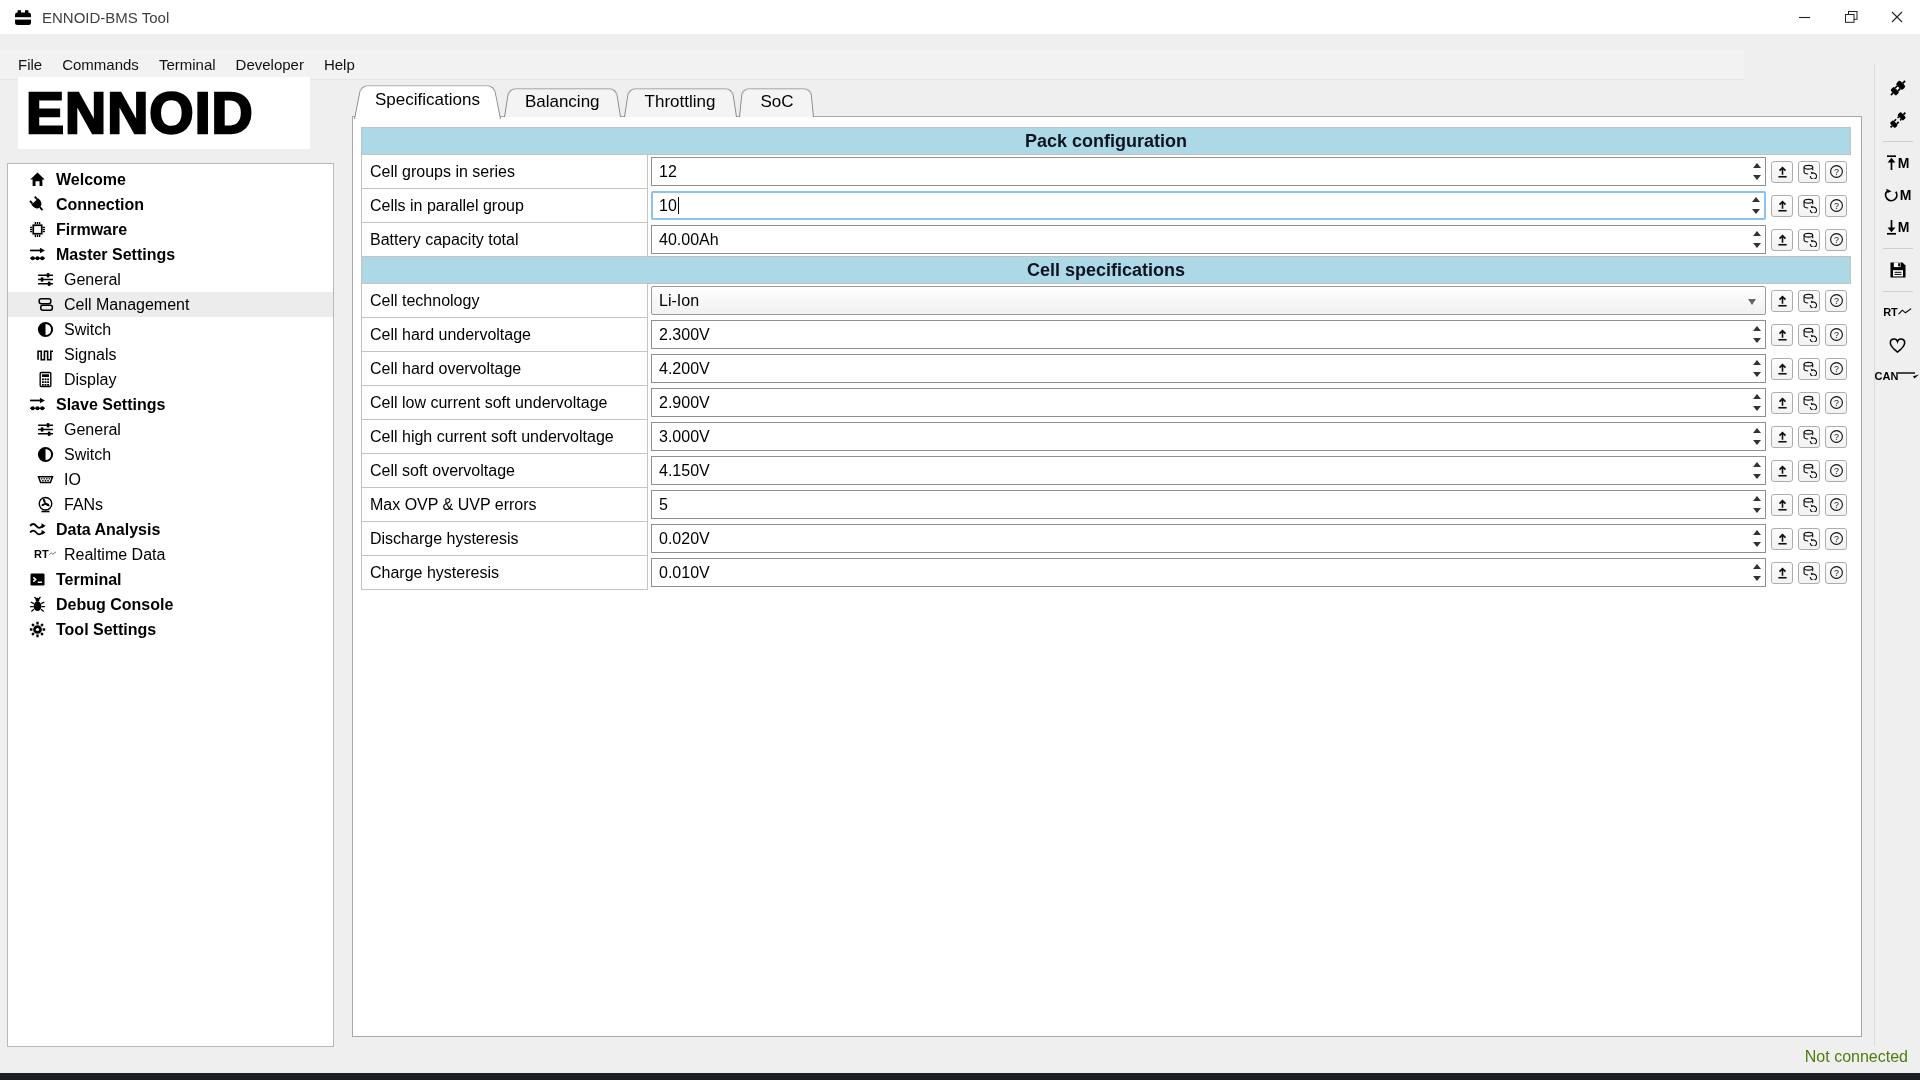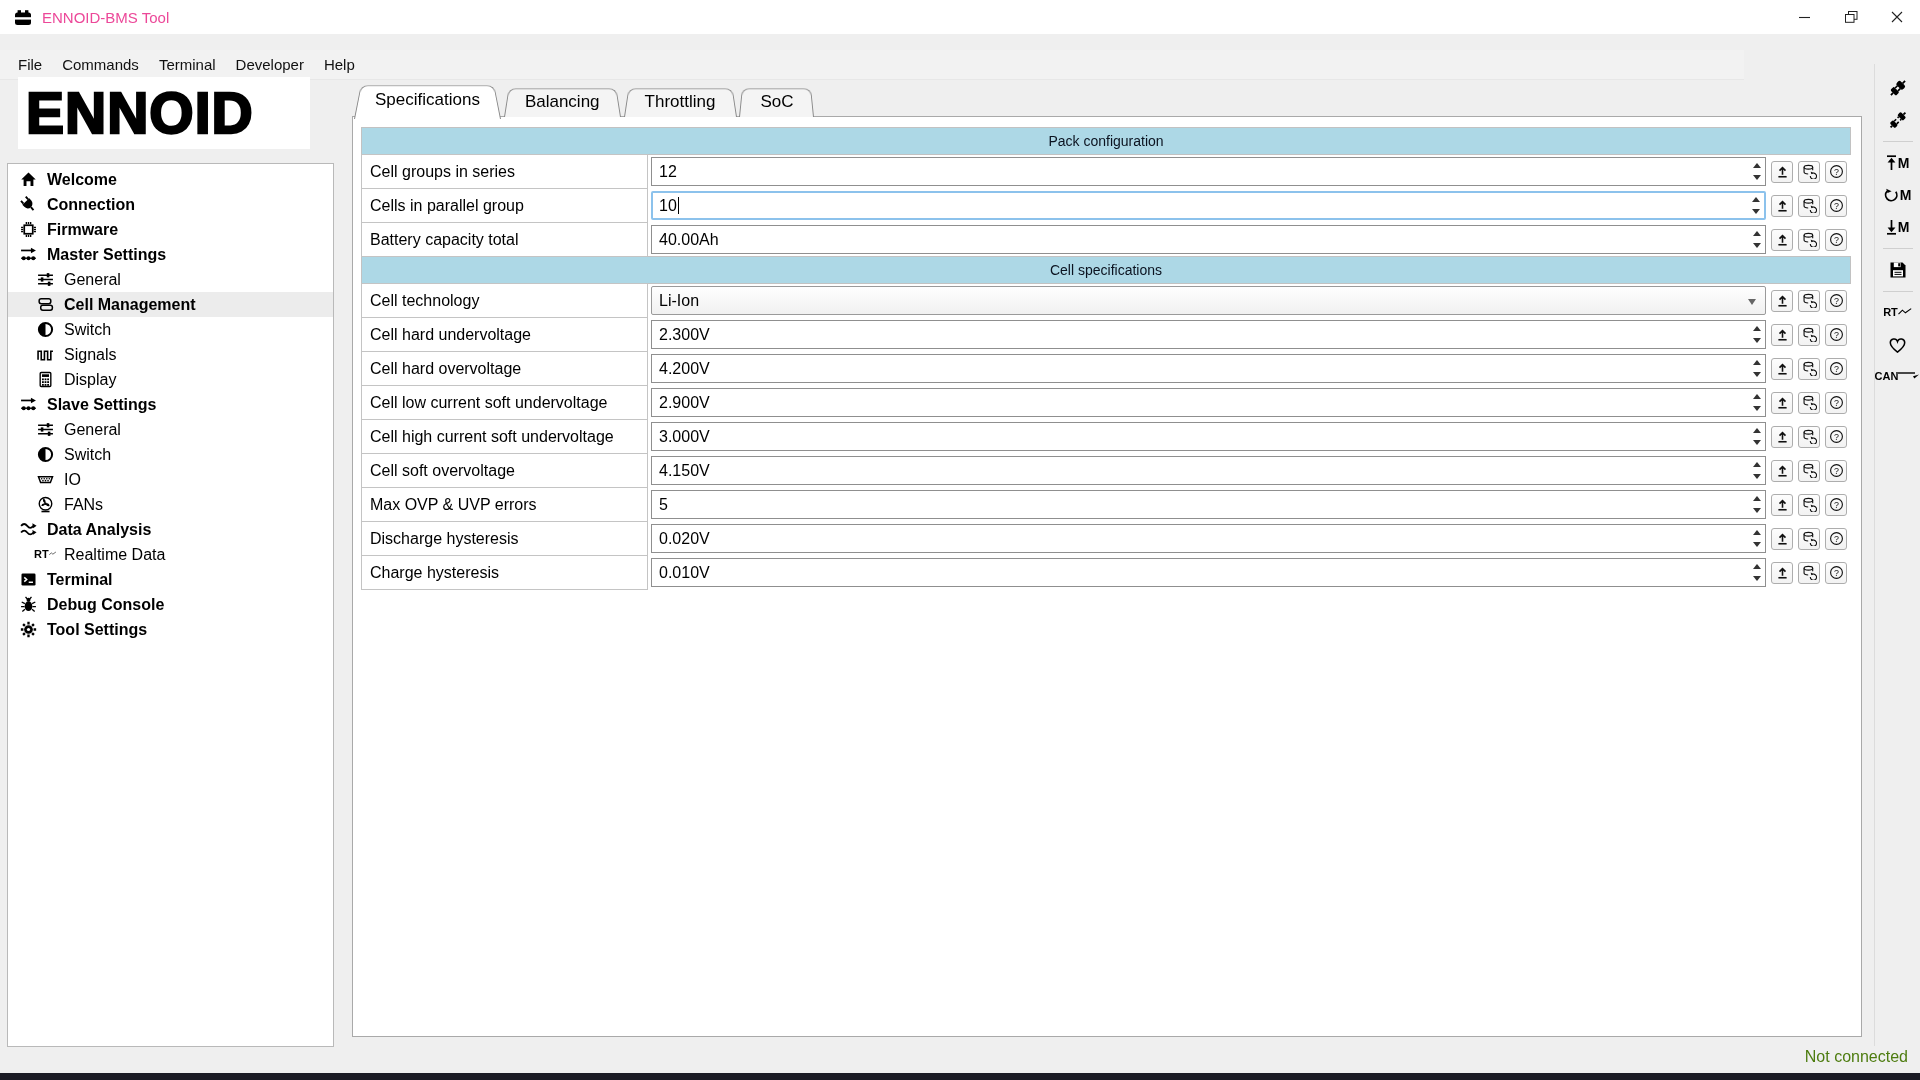--- a/index.html
+++ b/index.html
@@ -5,59 +5,59 @@
   * { margin:0; padding:0; box-sizing:border-box; }
   html,body { width:1920px; height:1080px; overflow:hidden; }
   body {
     font-family:"Liberation Sans","DejaVu Sans",sans-serif;
     background:#efefef; position:relative; color:#000;
   }
   
   .titlebar { position:absolute; left:0; top:0; width:1920px; height:34px;
     background:#ffffff; display:flex; align-items:center; }
   .titlebar .app-ic { margin:0 10px 0 14px; display:flex; }
-  .titlebar .ttl { font-size:15px; color:#ec4899; }
+  .titlebar .ttl { font-size:15px; color:#404040; }
   .wincontrols { margin-left:auto; display:flex; height:34px; }
   .winbtn { width:46px; height:34px; display:flex; align-items:center; justify-content:center;
     background:none; border:none; cursor:default; }
   
   .menubar { position:absolute; left:0; top:50px; width:1744px; height:30px;
     background:#f2f2f2; display:flex; align-items:stretch; padding-left:8px;
     border-bottom:1px solid #e7e7e7; }
   .menu-item { display:flex; align-items:center; padding:0 10px; font-size:15px; color:#111; }
   
   .logo-box { position:absolute; left:18px; top:77px; width:292px; height:72px; background:#fff;
     display:flex; align-items:center; padding-left:8px; }
   .logo-txt { font-size:57px; font-weight:bold; letter-spacing:1px; line-height:1;
     -webkit-text-stroke:2.4px #000; }
   .nav-box { position:absolute; left:7px; top:163px; width:327px; height:884px;
     background:#fff; border:1px solid #b9b9b9; padding-top:3px; overflow:hidden; }
-  .nav-item { height:25px; display:flex; align-items:center; gap:8px; padding-left:9px;
+  .nav-item { height:25px; display:flex; align-items:center; gap:8px; padding-left:18px;
     font-size:16px; white-space:nowrap; }
   .nav-item.lvl1 { padding-left:26px; }
   .nav-item.bold { font-weight:bold; }
-  .nav-item.selected { background:#ececec;font-weight:bold; }
+  .nav-item.selected { background:#ececec; }
   .nav-ic { width:22px; min-width:22px; display:flex; justify-content:center; align-items:center; }
   
   .tabsbar { position:absolute; left:354px; top:82px; height:35px; display:flex;
     align-items:flex-end; z-index:5; }
   .tab { position:relative; height:31px; padding:0 21px; display:flex; align-items:center;
     font-size:17px; margin-right:3px; }
   .tab::before { content:""; position:absolute; inset:0; z-index:-1;
     border:1px solid #8a8a8a; border-bottom:none; border-radius:8px 8px 0 0;
     background:#f4f4f4; transform:perspective(9px) rotateX(1.4deg); transform-origin:bottom; }
   .tab.active { height:35px; }
   .tab.active::before { background:#fff; bottom:-2px; }
   
   .pane { position:absolute; left:352px; top:116px; width:1510px; height:921px;
     background:#fff; border:1px solid #a9a9a9; z-index:1; }
   .formtable { position:absolute; left:8px; top:11px; width:1490px; }
   .sec-h { height:28px; border:1px solid #c2c2c2; margin-top:-1px;
     display:flex; align-items:center; justify-content:center;
-    font-size:14px; font-weight:normal; color:#0b1320; background:var(--hdr-blue,#ADD8E6); }
+    font-size:18px; font-weight:bold; color:#0b1320; background:var(--hdr-blue,#ADD8E6); }
   .frow { height:35px; display:flex; margin-top:-1px; }
   .lcell { width:287px; min-width:287px; border:1px solid #c4c4c4; background:#fff;
     display:flex; align-items:center; padding-left:8px; font-size:16px; white-space:nowrap;text-align:center; }
   .fwrap { flex:1; display:flex; align-items:center; padding:3px 0 3px 3px; }
   .fld { flex:1; height:29px; position:relative; border:1px solid #8f8f8f;
     background:#fff; display:flex; align-items:center; padding:0 20px 0 7px; font-size:16px; }
   .fld.focused { border:2px solid var(--focus-blue,#8CC2EC); border-radius:2px; padding-left:6px;align-items:center; }
   .caret { display:inline-block; width:1px; height:17px; background:#000; margin-left:1px; }
   .spinner { position:absolute; right:1px; top:1px; bottom:1px; width:15px;
     display:flex; flex-direction:column; background:#fff; border:none; }

